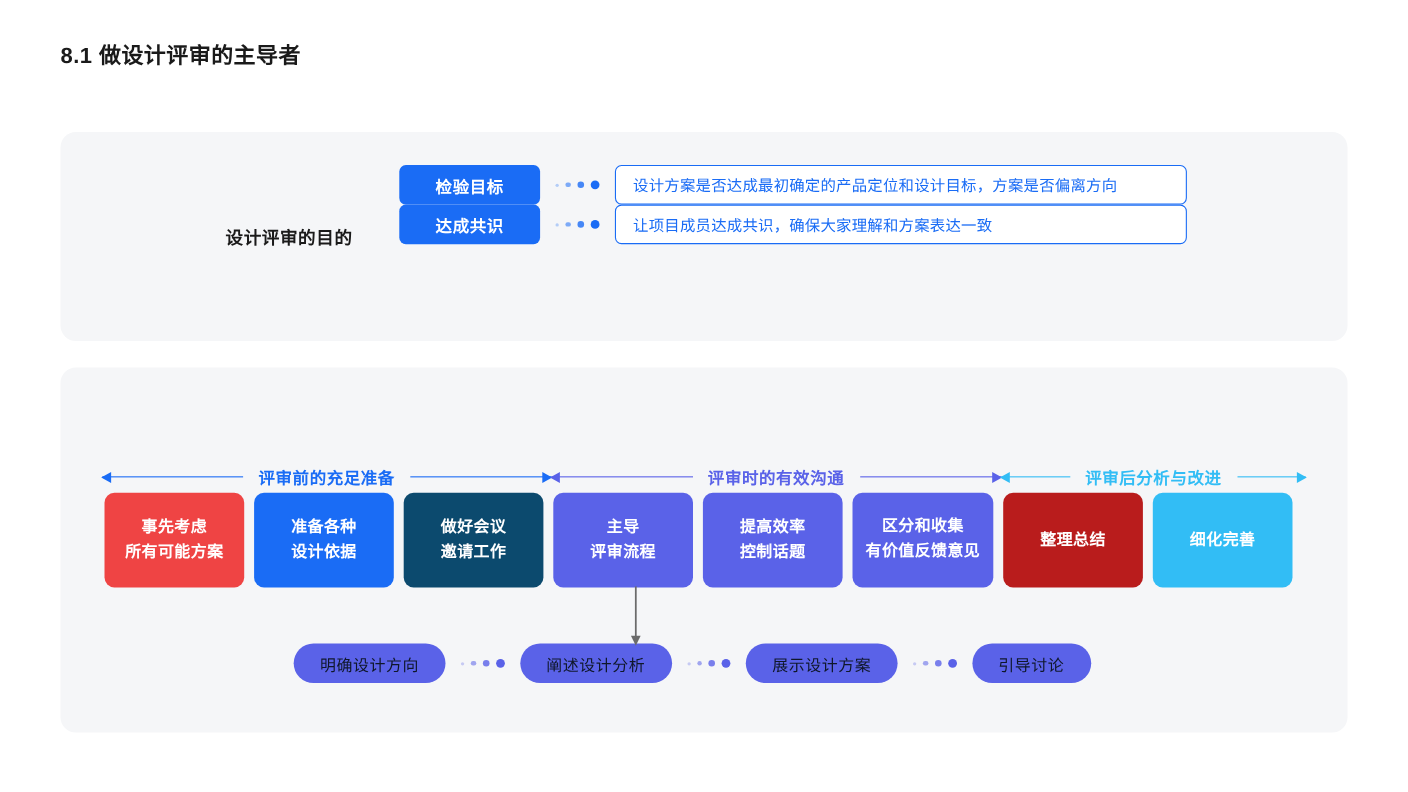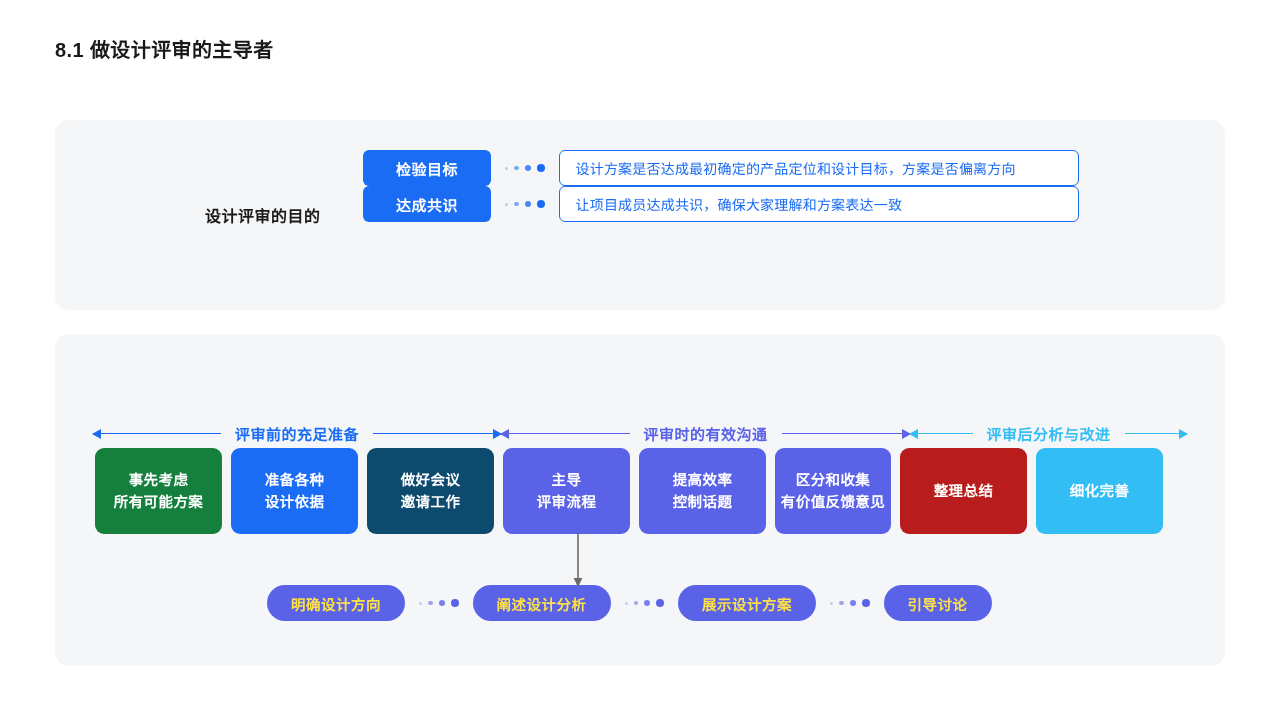--- a/index.html
+++ b/index.html
@@ -192,38 +192,38 @@
     flex-direction: column;
     align-items: center;
     justify-content: center;
     font-size: 14.5px;
     font-weight: bold;
     line-height: 1.55;
     letter-spacing: .4px;
     text-align: center;
     white-space: nowrap;
   }
-  .step.wide { width: 116px; }
+  .step.wide { width: 128px; font-family: Liberation Mono, monospace; }
 
   
   .pills-row {
     position: absolute;
     left: 212px;
     top: 251px;
     display: flex;
     align-items: center;
   }
 
   .pill {
     height: 36px;
     border-radius: 18px;
     background: #5a62e8;
-    color: #fde047;
+    color: #0f172a;
     font-size: 14.5px;
-    font-weight: bold;
+    font-weight: normal;
     display: flex;
     align-items: center;
     justify-content: center;
     padding: 0 24px;
     letter-spacing: .5px;
     white-space: nowrap;
   }
 
   .dots-purple span { background: #5a62e8; }
 
@@ -297,21 +297,21 @@
       <div class="phase p3" style="color:#32bdf5">
         <div class="arrow left"></div>
         <div class="phase-label">评审后分析与改进</div>
         <div class="arrow right"></div>
       </div>
 
     </div>
 
     <div class="steps-row">
 
-      <div class="step" style="background:#15803d">
+      <div class="step" style="background:#ef4444">
         <span>事先考虑</span>
         <span>所有可能方案</span>
       </div>
 
       <div class="step" style="background:#1a6cf5">
         <span>准备各种</span>
         <span>设计依据</span>
       </div>
 
       <div class="step" style="background:#0c4a6e">

